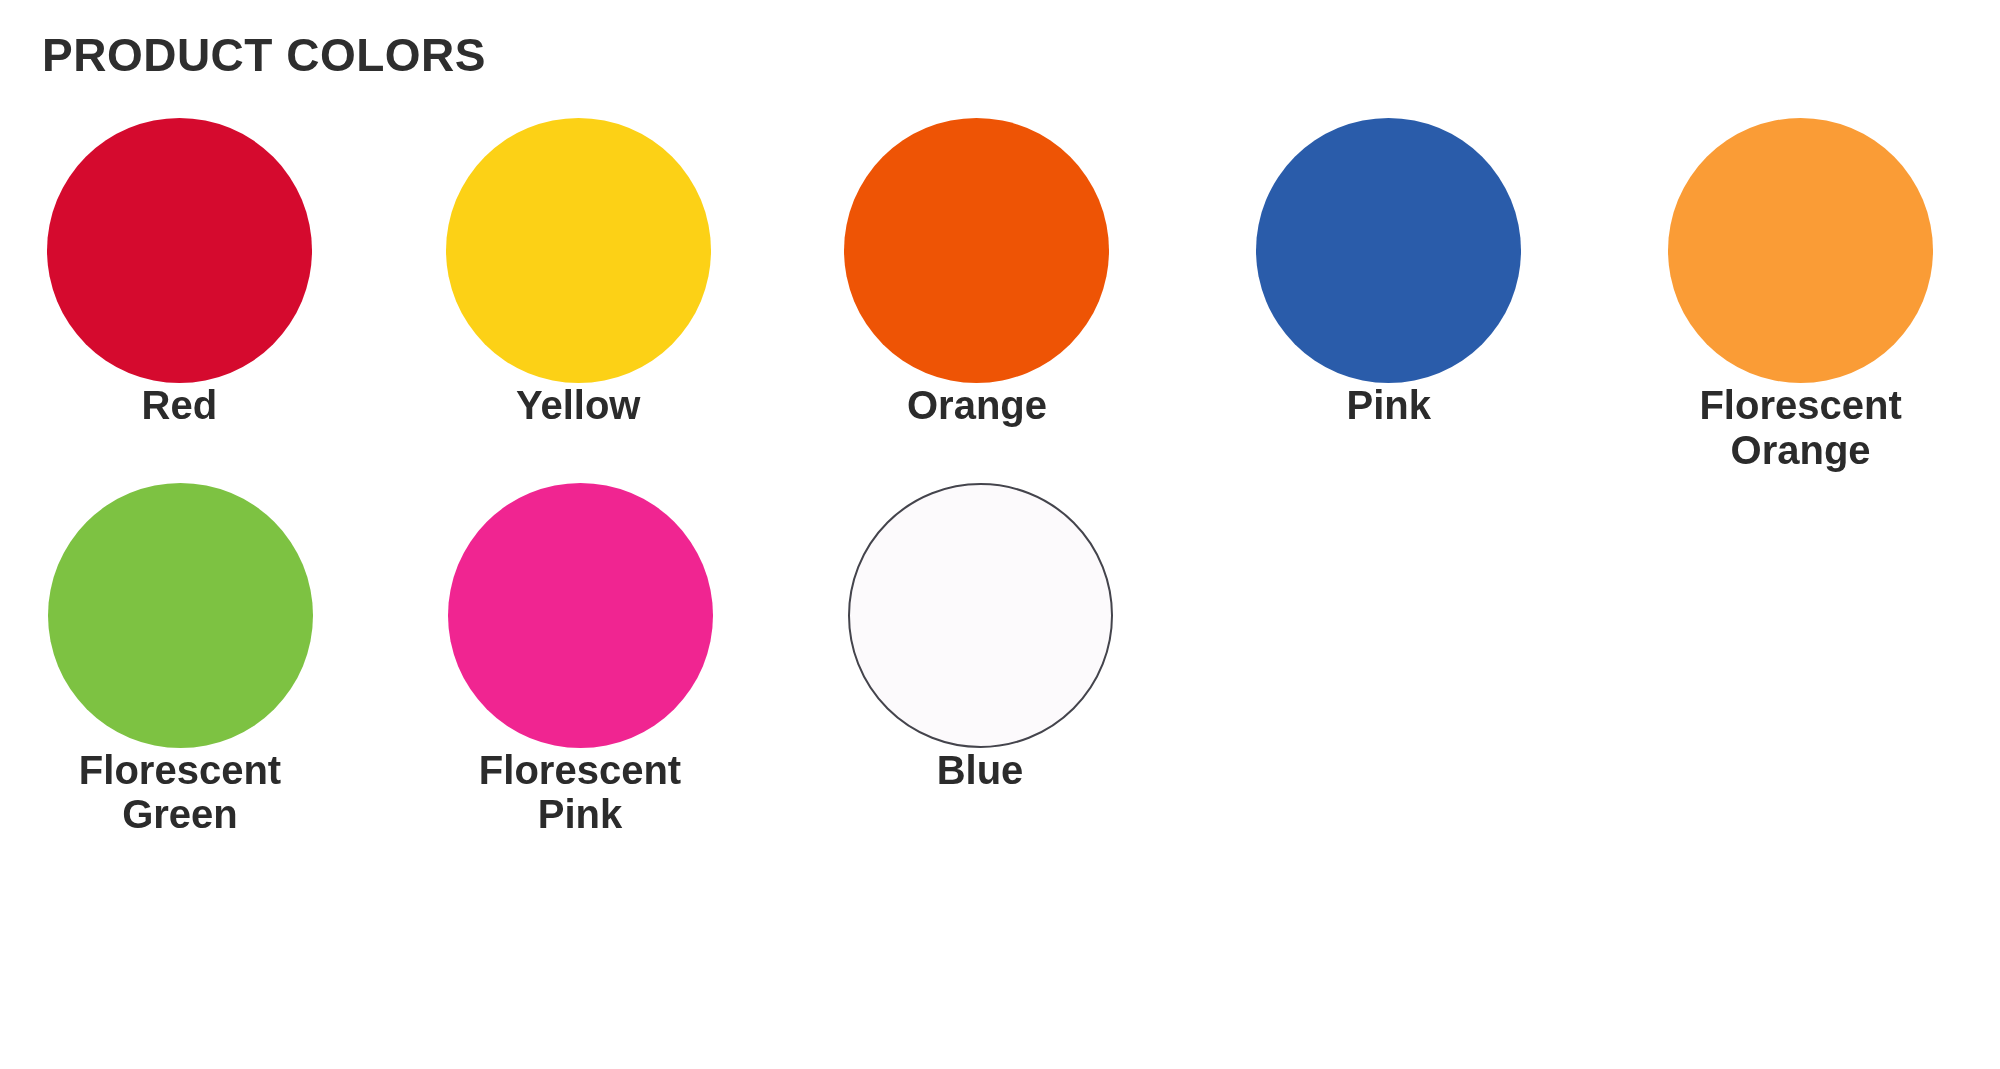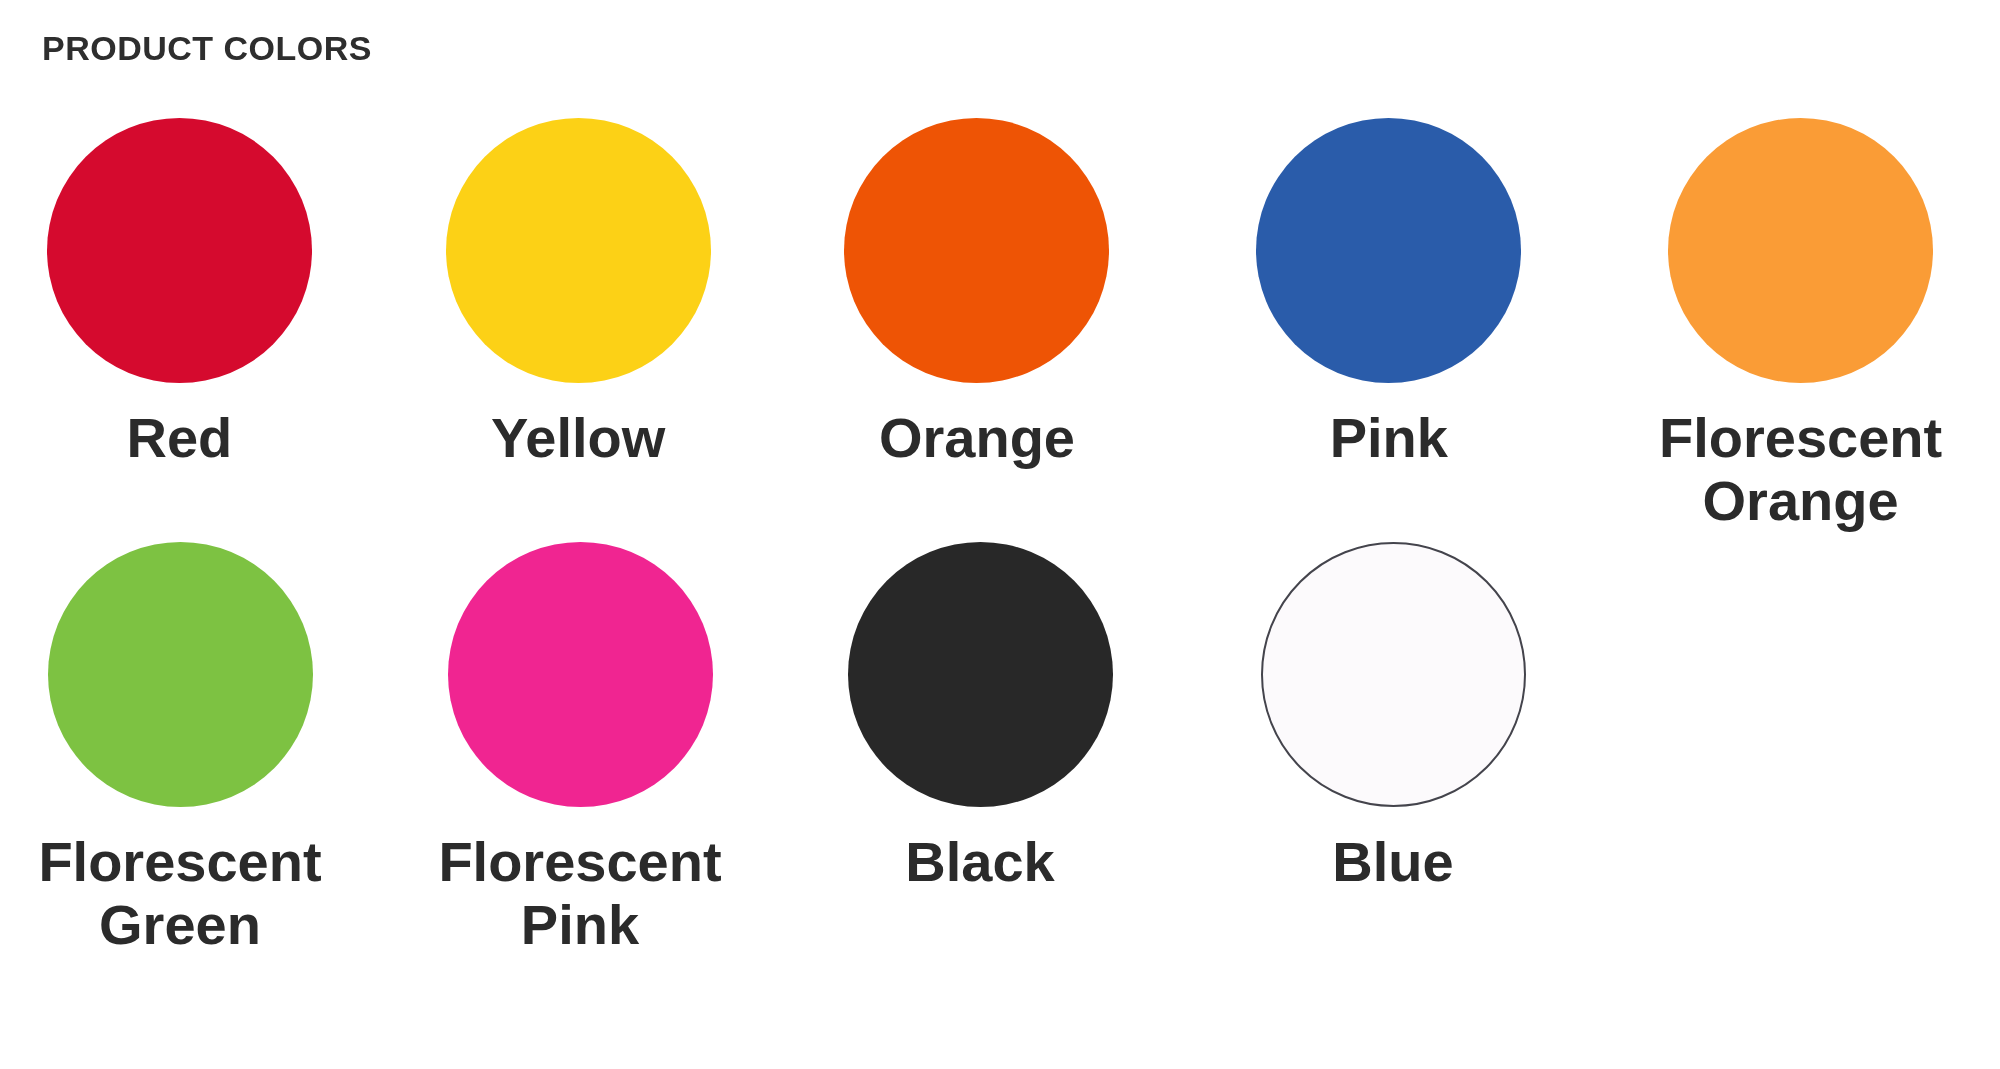--- a/index.html
+++ b/index.html
@@ -14,21 +14,21 @@
   body {
     font-family: "Liberation Sans", "DejaVu Sans", sans-serif;
     color: #2c2c2c;
     position: relative;
   }
 
   #page-title {
     position: absolute;
     left: 42px;
     top: 30px;
-    font-size: 34px;
+    font-size: 46px;
     font-weight: bold;
     letter-spacing: 0.5px;
     color: #2e2e2e;
     line-height: 1.1;
     white-space: nowrap;
   }
 
   #swatch-grid {
     position: absolute;
     left: 0;
@@ -61,22 +61,21 @@
     height: 265px;
     border-radius: 50%;
     flex: none;
   }
 
   .swatch-dot.outlined {
     border: 2px solid #44444c;
   }
 
   .swatch-label {
-    margin-top: 24px;
-    font-size: 56px;
+    font-size: 40px;
     font-weight: bold;
     line-height: 1.12;
     text-align: center;
     color: #2b2b2b;
     max-width: 330px;
     white-space: pre-line;
   }
 </style>
 </head>
 <body style="background: rgb(255, 255, 255);">
@@ -114,22 +113,18 @@
       <div class="swatch-dot" style="background: rgb(125, 194, 66);"></div>
       <div class="swatch-label">Florescent
 Green</div>
     </div>
     <div class="swatch-cell">
       <div class="swatch-dot" style="background: rgb(240, 37, 145);"></div>
       <div class="swatch-label">Florescent
 Pink</div>
     </div>
     <div class="swatch-cell">
-      <div class="swatch-dot" style="background: rgb(40, 40, 40);"></div>
-      <div class="swatch-label">Black</div>
-    </div>
-    <div class="swatch-cell">
       <div class="swatch-dot outlined" style="background: rgb(252, 250, 252);"></div>
       <div class="swatch-label">Blue</div>
     </div>
   </div>
 
 </div>
 
 </body></html>

